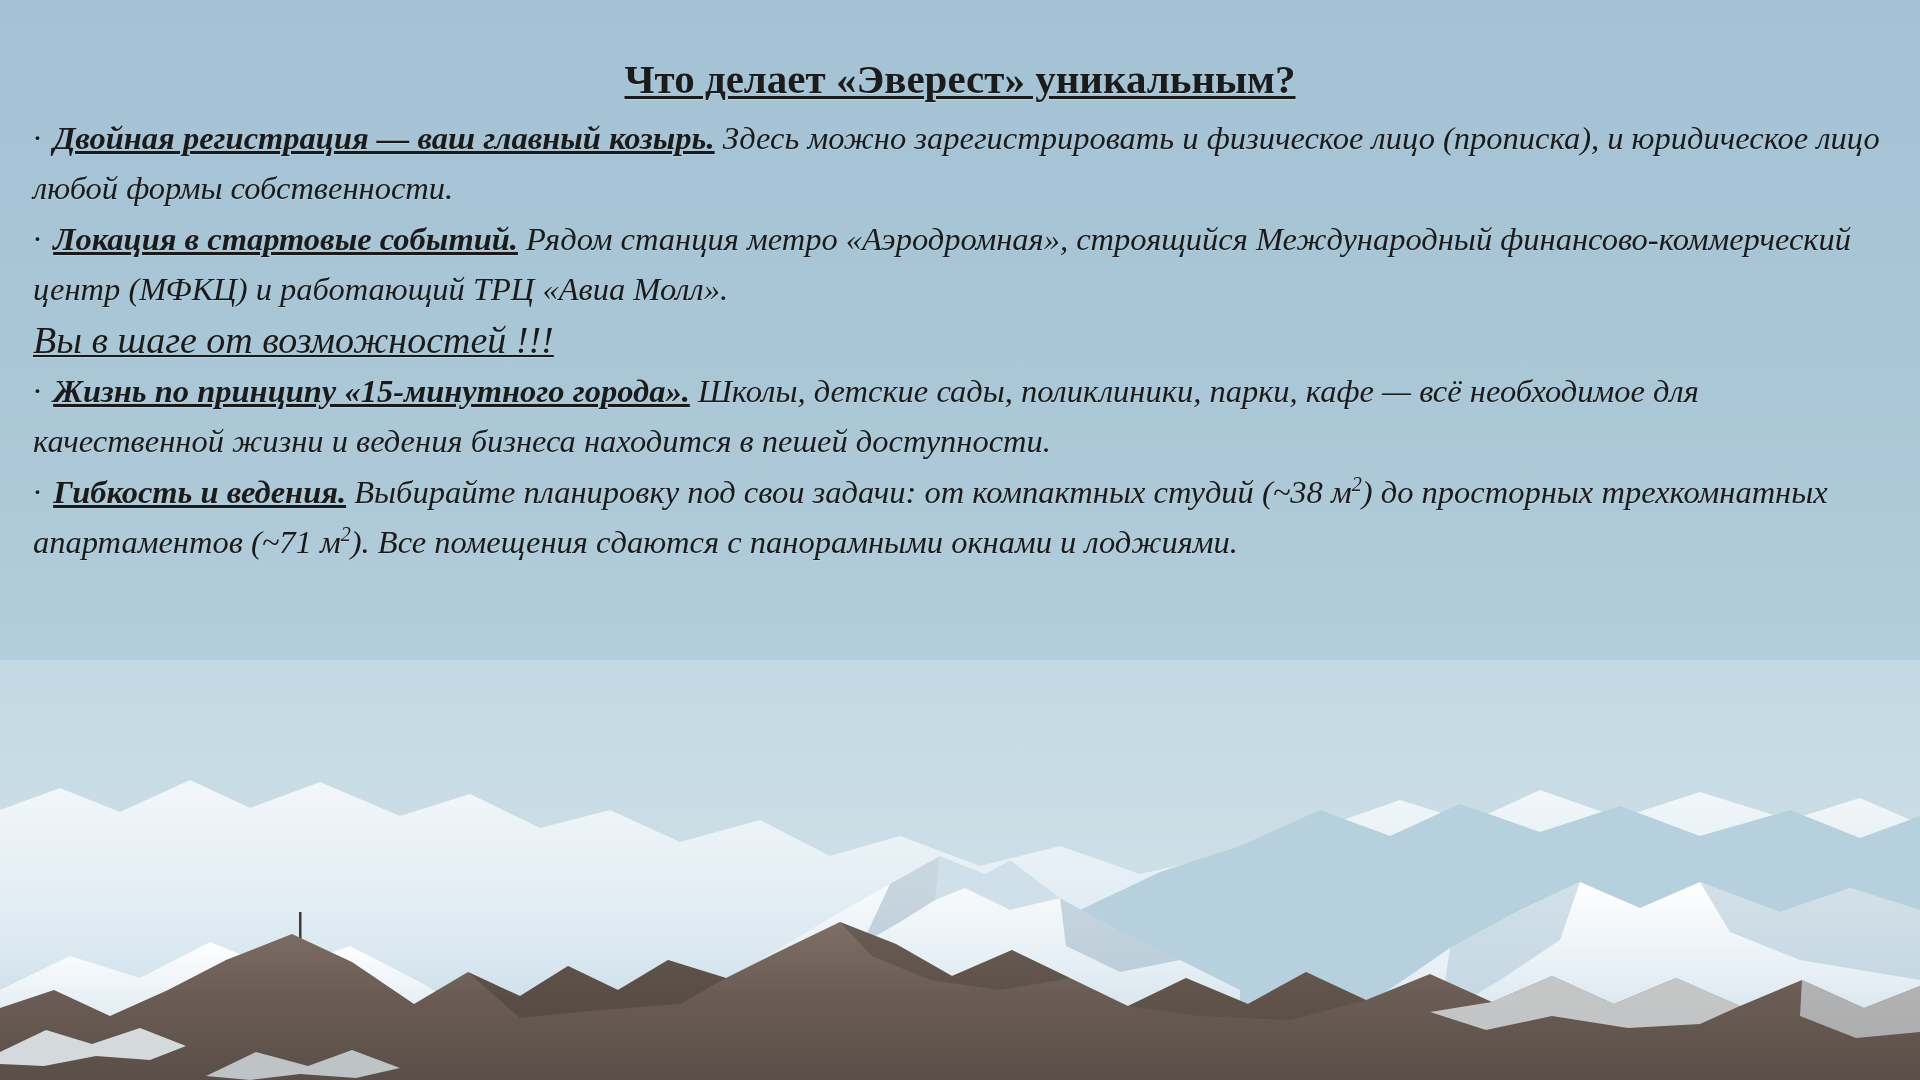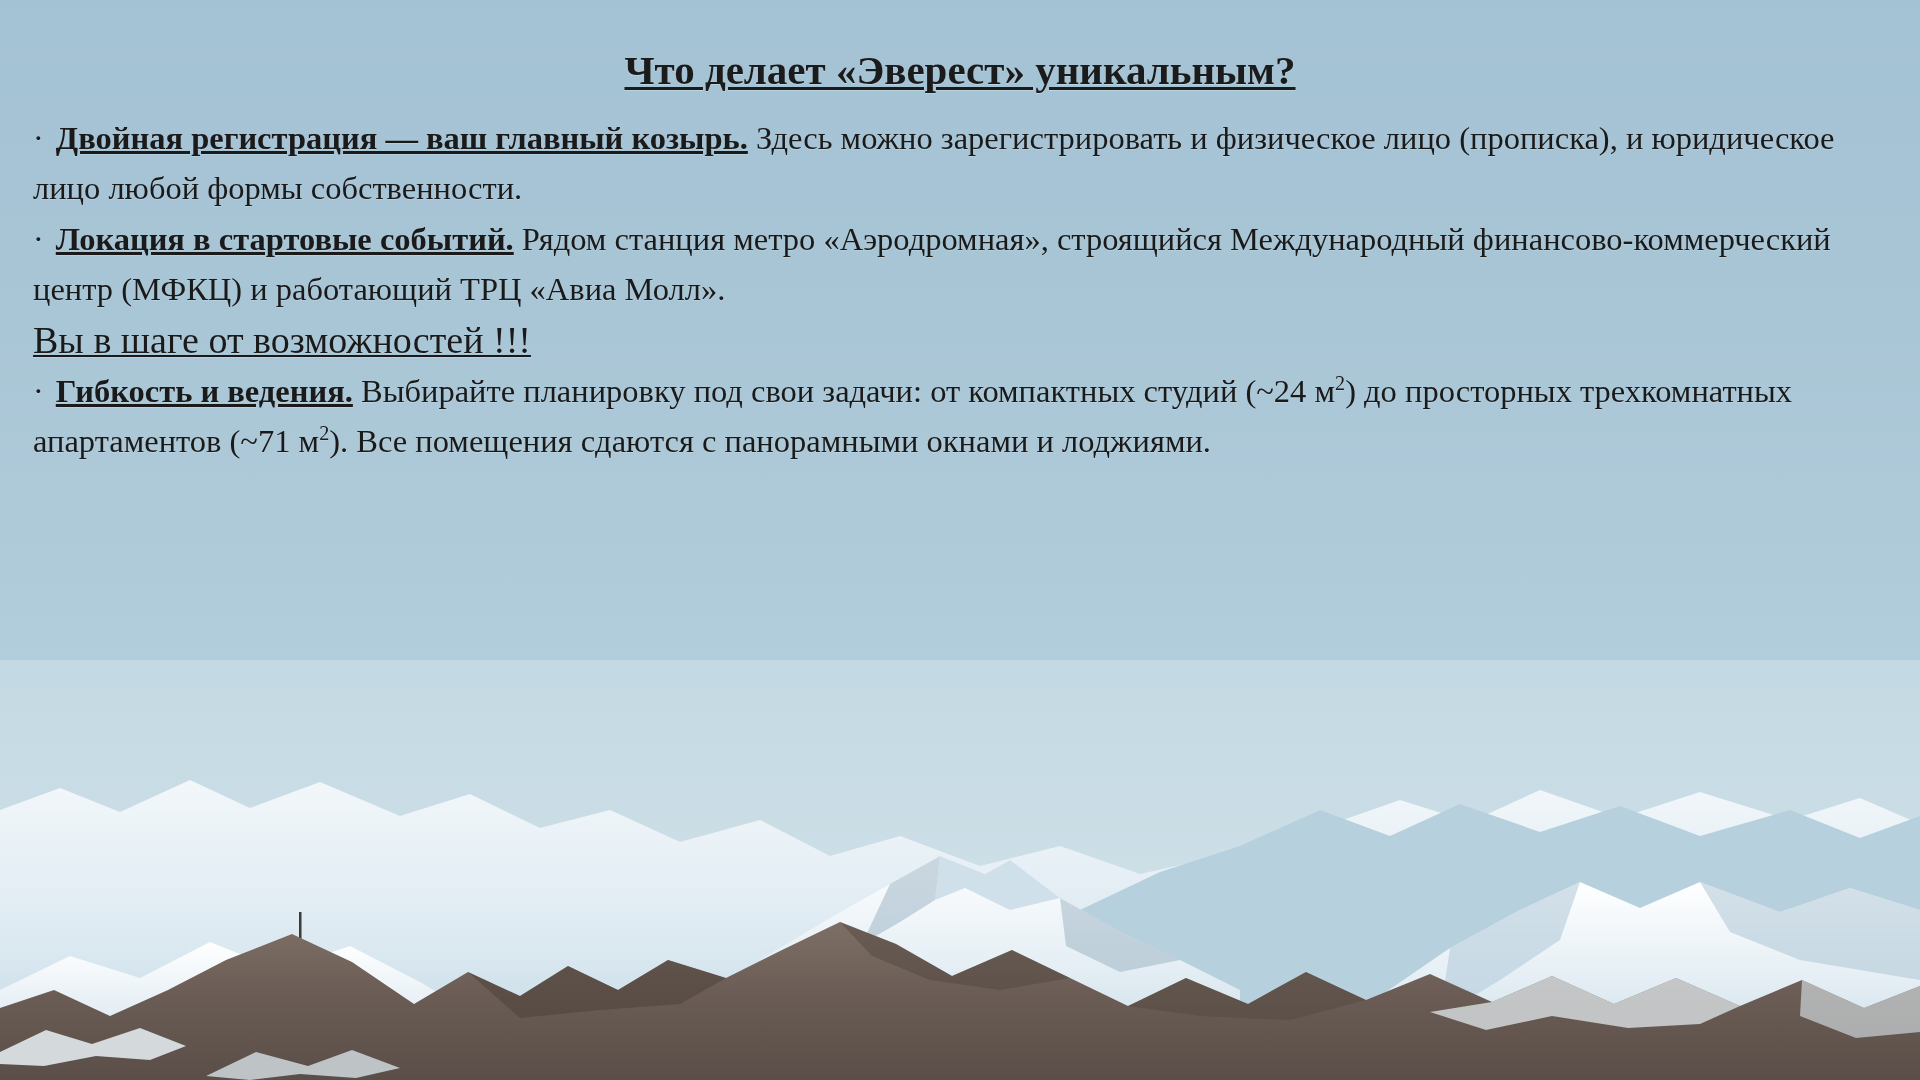--- a/index.html
+++ b/index.html
@@ -38,41 +38,42 @@
     height: 420px;
     overflow: hidden;
   }
   .photo svg { display: block; width: 1920px; height: 420px; }
 
   
   .content {
     position: absolute;
     left: 0; top: 0;
     width: 1920px;
-    padding: 4px;
+    padding: 13px;
     box-sizing: border-box;
   }
 
   h1.title {
     margin: 0;
     padding: 42px 0 2px 0;
     text-align: center;
     font-size: 41px;
     font-weight: bold;
     letter-spacing: 0px;
     color: #1b1b1b;
     text-decoration: underline;
     text-underline-offset: 3px;
     text-decoration-thickness: 3px;
     text-shadow: 0 1px 0 rgba(255,255,255,0.25);
   }
 
   .bullets {
-    margin: 9px;
+    margin: 0;
     padding: 8px 26px 0 20px;
+    font-style: italic;
   }
 
   p.bullet {
     margin: 0 0 1px 0;
     font-size: 32.5px;
     line-height: 50px;
     color: #1a1a1a;
     text-align: left;
     text-indent: 0;
     white-space: normal;
@@ -202,23 +203,28 @@
       <p class="bullet">
         <span class="dot">·</span>
         <span class="lead">Локация в стартовые событий.</span>
         <span>Рядом станция метро «Аэродромная», строящийся Международный финансово-коммерческий центр (МФКЦ) и работающий ТРЦ «Авиа Молл».</span>
       </p>
 
       <p class="plainline">
         <span class="ul-line">Вы в шаге от возможностей !!!</span>
       </p>
 
+      <p class="bullet">
+        <span class="dot">·</span>
+        <span class="lead">Жизнь по принципу «15-минутного города».</span>
+        <span>Школы, детские сады, поликлиники, парки, кафе — всё необходимое для качественной жизни и ведения бизнеса находится в пешей доступности.</span>
+      </p>
 
       <p class="bullet">
         <span class="dot">·</span>
         <span class="lead">Гибкость и ведения.</span>
-        <span>Выбирайте планировку под свои задачи: от компактных студий (~24 м</span><sup>2</sup><span>) до просторных трехкомнатных апартаментов (~71 м</span><sup>2</sup><span>). Все помещения сдаются с панорамными окнами и лоджиями.</span>
+        <span>Выбирайте планировку под свои задачи: от компактных студий (~38 м</span><sup>2</sup><span>) до просторных трехкомнатных апартаментов (~71 м</span><sup>2</sup><span>). Все помещения сдаются с панорамными окнами и лоджиями.</span>
       </p>
 
 
     </div>
   </div>
 </div>
 
 </body></html>

